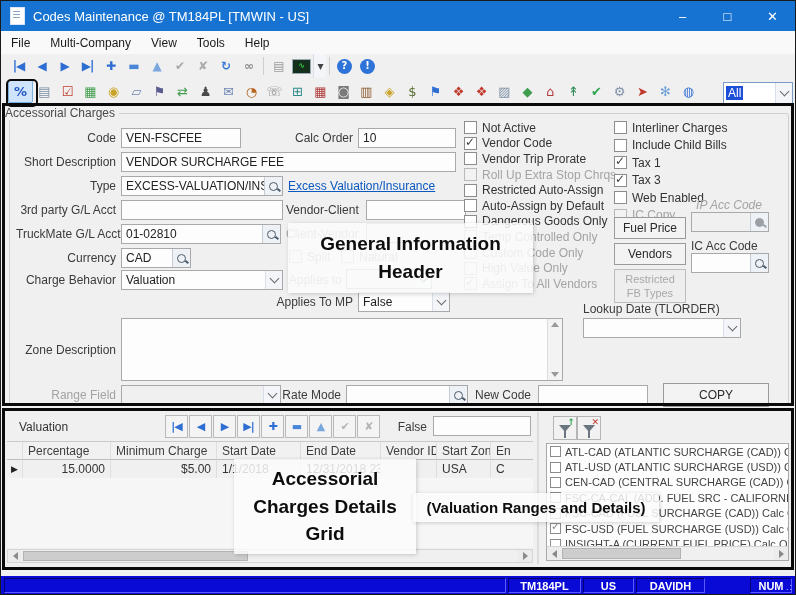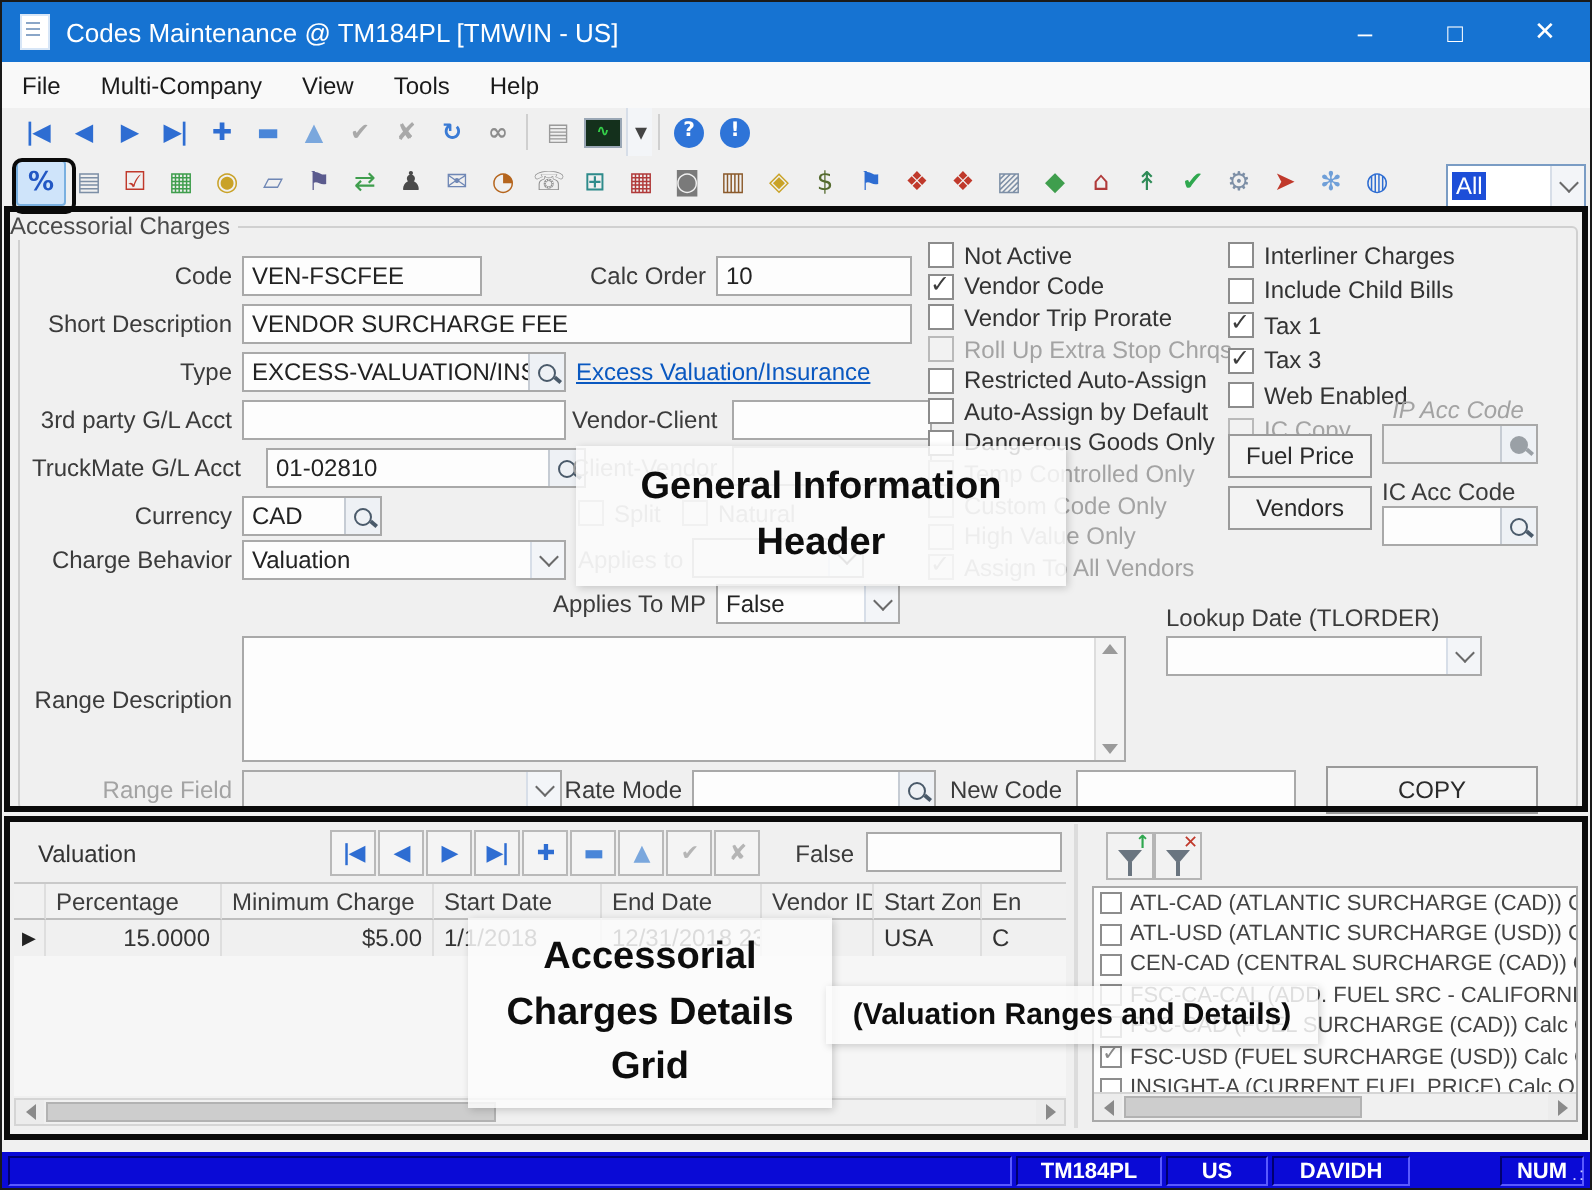--- a/index.html
+++ b/index.html
@@ -304,21 +304,21 @@
     <div class="flabel" style="left:15px;top:100px;width:100px;">3rd party G/L Acct</div>
     <div class="fld" style="left:120px;top:97px;width:162px;">
         <span class="txt"></span>
       </div>
     <div class="flabel" style="left:285px;top:100px;width:72px;text-align:left;">Vendor-Client</div>
     <div class="fld" style="left:365px;top:97px;width:100px;">
         <span class="txt"></span>
       </div>
 
     <div class="flabel" style="left:15px;top:124px;width:100px;">TruckMate G/L Acct</div>
-    <div class="fld" style="left:120px;top:121px;width:160px;margin-left:12px;">
+    <div class="fld" style="left:120px;top:121px;width:160px;">
         <span class="txt">01-02810</span>
         <span class="lkp">
           <span class="mag"></span>
         </span>
       </div>
     <div class="flabel dis" style="left:285px;top:124px;width:74px;text-align:left;">Client-Vendor</div>
     <div class="fld dis" style="left:365px;top:120px;width:100px;">
         <span class="txt"></span>
       </div>
 
@@ -355,21 +355,21 @@
       </div>
 
     <div class="flabel" style="left:272px;top:192px;width:80px;">Applies To MP</div>
     <div class="fld" style="left:357px;top:189px;width:92px;">
         <span class="txt">False</span>
         <span class="dd">
           <span class="chev"></span>
         </span>
       </div>
 
-    <div class="flabel" style="left:15px;top:240px;width:100px;">Range Description</div>
+    <div class="flabel" style="left:15px;top:240px;width:100px;">Zone Description</div>
     <div class="fld" style="left:120px;top:215px;width:442px;height:63px;align-items:flex-start;">
       <span class="txt"></span>
       <span class="vscroll">
           <span class="tri-up"></span>
           <span class="tri-down"></span>
         </span>
     </div>
 
     <div class="flabel" style="left:582px;top:199px;width:158px;text-align:left;">Lookup Date (TLORDER)</div>
     <div class="fld" style="left:582px;top:215px;width:158px;">
@@ -490,20 +490,23 @@
       </div>
 
     <div class="flabel" style="left:690px;top:136px;width:76px;text-align:left;">IC Acc Code</div>
     <div class="fld" style="left:690px;top:150px;width:78px;">
         <span class="txt"></span>
         <span class="lkp">
           <span class="mag"></span>
         </span>
       </div>
 
+    <div class="btn dis" style="left:613px;top:166px;width:72px;height:34px;font-size:11px;line-height:1.3;padding:0 2px;">
+        <span>Restricted FB Types</span>
+      </div>
   </div>
 
   <div class="abs" style="left:0;top:407px;width:794px;height:163px;background:#f0f0f0;">
     <div class="flabel" style="left:18px;top:12px;width:80px;text-align:left;color:#333;">Valuation</div>
     <div class="gbtnrow" style="left:164px;top:7px;">
         <span class="gbtn">
           <span class="g" style="color: rgb(46, 109, 210);">|◀</span>
         </span>
         <span class="gbtn">
           <span class="g" style="color: rgb(46, 109, 210);">◀</span>

